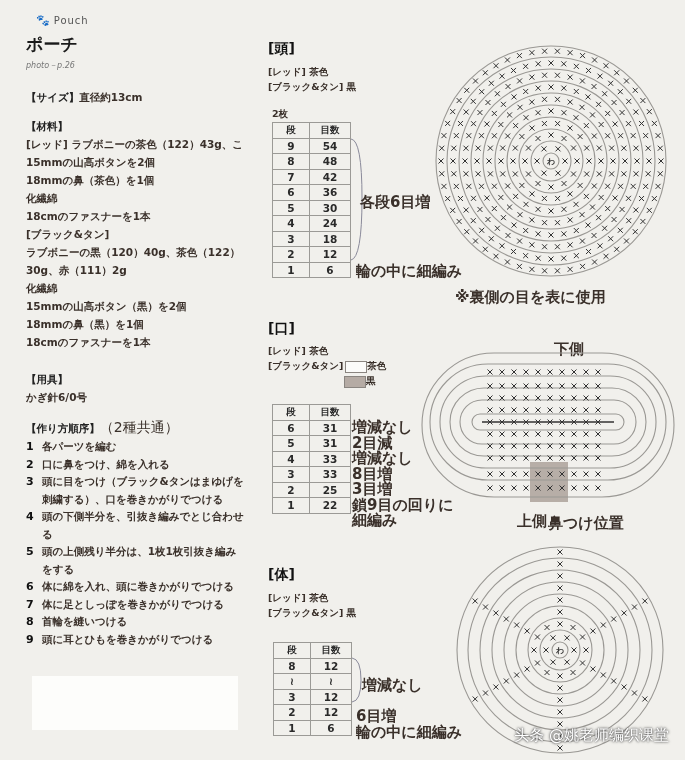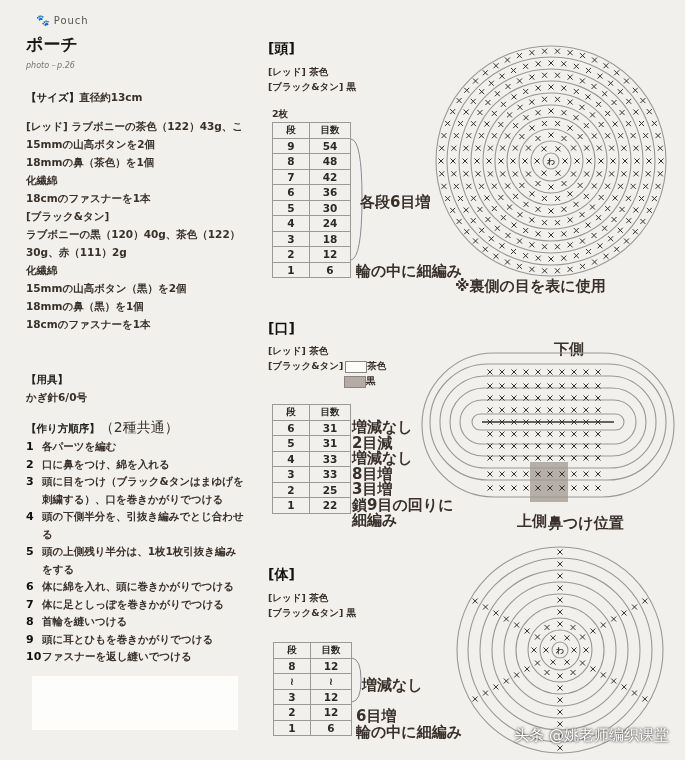--- a/index.html
+++ b/index.html
@@ -34,20 +34,21 @@
   <span class="paw">🐾</span><span>Pouch</span>
 </div>
 <div class="abs title">ポーチ</div>
 <div class="abs photo">photo－p.26</div>
 
 <div class="abs lp" style="top:88px;">
   <span class="hd">【サイズ】</span><span>直径約13cm</span>
 </div>
 
 <div class="abs lp" style="top:117px;">
+  <div class="hd">【材料】</div>
   <div>[レッド] ラブボニーの茶色（122）43g、こ</div>
   <div>15mmの山高ボタンを2個</div>
   <div>18mmの鼻（茶色）を1個</div>
   <div>化繊綿</div>
   <div>18cmのファスナーを1本</div>
   <div>[ブラック&amp;タン]</div>
   <div>ラブボニーの黒（120）40g、茶色（122）</div>
   <div>30g、赤（111）2g</div>
   <div>化繊綿</div>
   <div>15mmの山高ボタン（黒）を2個</div>
@@ -92,24 +93,20 @@
       <span class="num">7</span>
       <span class="txt">体に足としっぽを巻きかがりでつける</span>
     </div>
   <div class="row">
       <span class="num">8</span>
       <span class="txt">首輪を縫いつける</span>
     </div>
   <div class="row">
       <span class="num">9</span>
       <span class="txt">頭に耳とひもを巻きかがりでつける</span>
-    </div>
-  <div class="row">
-      <span class="num">10</span>
-      <span class="txt">ファスナーを返し縫いでつける</span>
     </div>
 </div>
 
 <div class="abs whitebox"></div>
 
 <div class="abs sec-title" style="left:268px;top:40px;">[頭]</div>
 <div class="abs sub" style="left:268px;top:64px;">
   <div>[レッド] 茶色</div>
   <div>[ブラック&amp;タン] 黒</div>
 </div>
@@ -716,21 +713,21 @@
       <line x1="212.79959043557534" y1="65.13209017794912" x2="217.79959043557534" y2="70.13209017794912"></line>
       <line x1="212.79959043557534" y1="70.13209017794912" x2="217.79959043557534" y2="65.13209017794912"></line>
       <line x1="217.86618828644987" y1="76.87778423417636" x2="222.86618828644987" y2="81.87778423417636"></line>
       <line x1="217.86618828644987" y1="81.87778423417636" x2="222.86618828644987" y2="76.87778423417636"></line>
       <line x1="221.53493576378062" y1="89.13225421833155" x2="226.53493576378062" y2="94.13225421833155"></line>
       <line x1="221.53493576378062" y1="94.13225421833155" x2="226.53493576378062" y2="89.13225421833155"></line>
       <line x1="223.75621935161374" y1="101.7297794462247" x2="228.75621935161374" y2="106.7297794462247"></line>
       <line x1="223.75621935161374" y1="106.7297794462247" x2="228.75621935161374" y2="101.7297794462247"></line>
     </g>
 </svg>
-<div class="abs note" style="left:455px;top:277px;">※裏側の目を表に使用</div>
+<div class="abs note" style="left:455px;top:288px;">※裏側の目を表に使用</div>
 
 <div class="abs sec-title" style="left:268px;top:320px;">[口]</div>
 <div class="abs sub" style="left:268px;top:343px;">
   <div>[レッド] 茶色</div>
   <div><span>[ブラック&amp;タン]</span><span class="swatch" style="background:#fbfbf9;margin-left:2px;"></span><span>茶色</span></div>
   <div style="padding-left:76px;"><span class="swatch" style="background:#b5aba4;"></span><span>黒</span></div>
 </div>
 <table class="abs t" style="left:272px;top:404px;">
   <tbody>
       <tr class="h">

